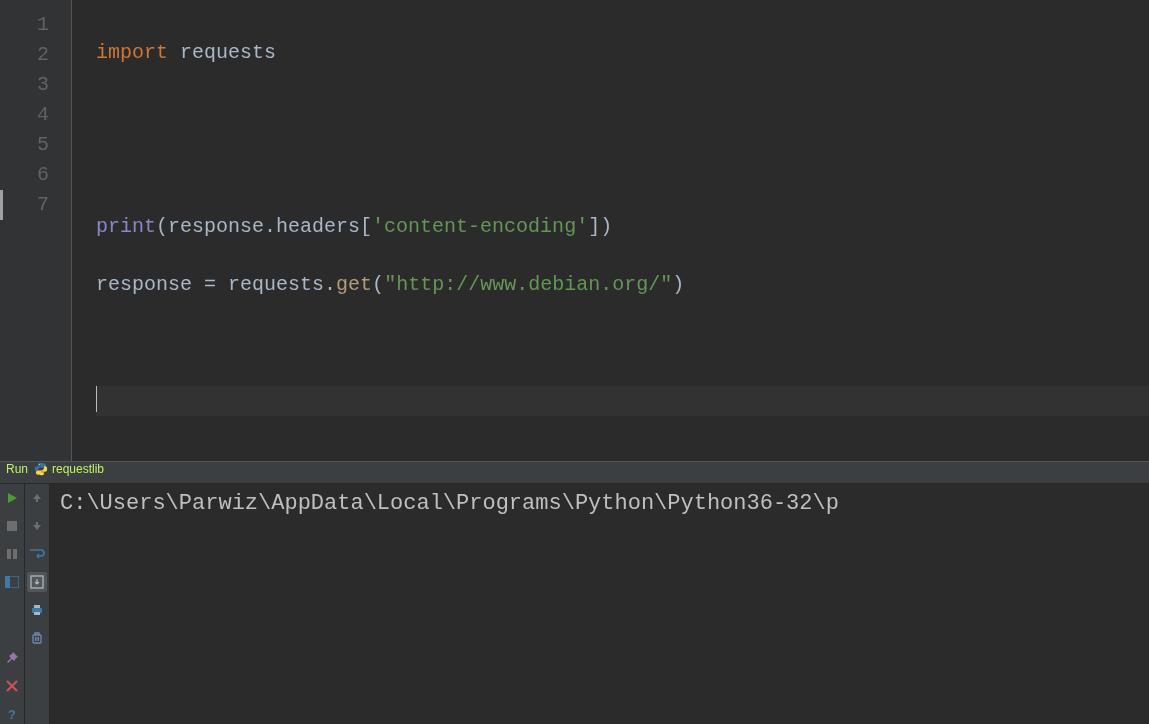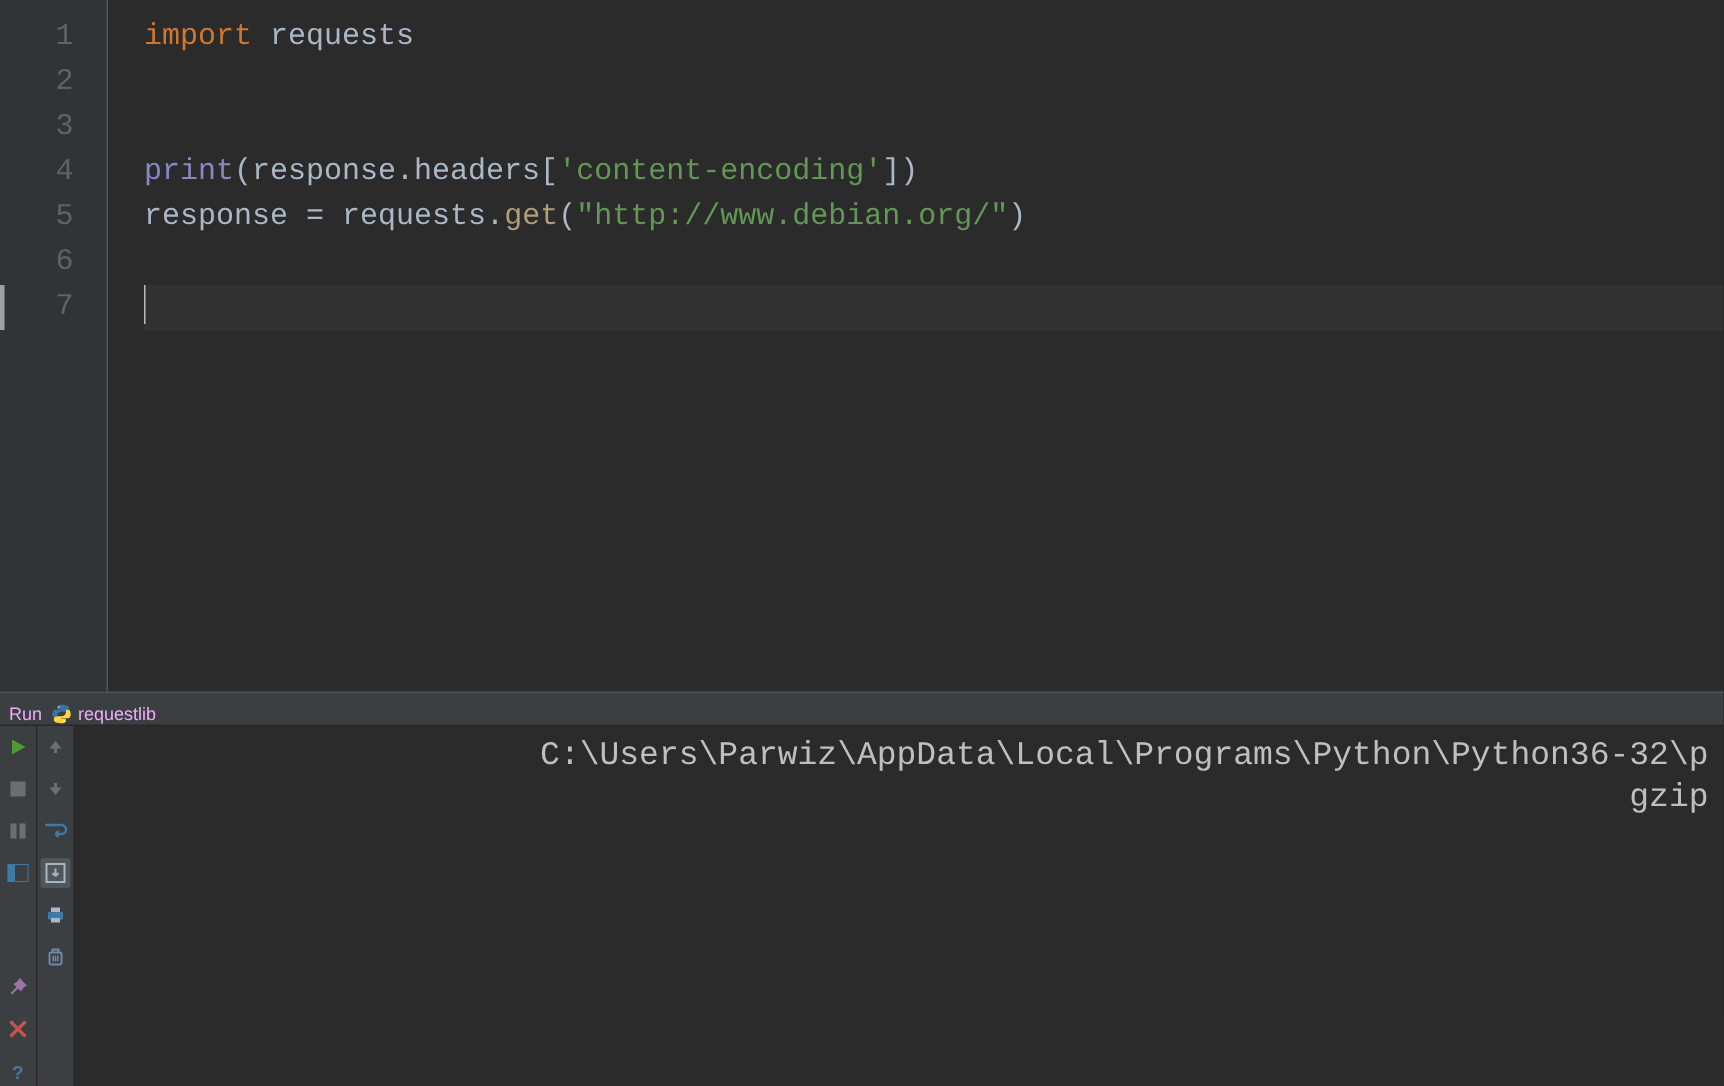--- a/index.html
+++ b/index.html
@@ -39,20 +39,21 @@
     flex: 1;
     padding-top: 10px;
     padding-left: 24px;
     font-size: 20px;
     position: relative;
   }
   .code .line {
     height: 30px;
     line-height: 30px;
     white-space: pre;
+    margin-top: 28px;
   }
   .code .line.current {
     background: #323232;
   }
   .kw { color: #cc7832; }
   .plain { color: #a9b7c6; }
   .dot-call { color: #b09d79; }
   .paren { color: #a9b7c6; }
   .str-d { color: #629755; }
   .str-s { color: #629755; }
@@ -63,25 +64,25 @@
     height: 26px;
     background: #bbbbbb;
     vertical-align: middle;
     margin-bottom: 4px;
   }
 
   .run-header {
     height: 22px;
     background: #3c3f41;
     display: flex;
-    align-items: flex-end;
+    align-items: flex-start;
     padding-left: 6px;
     font-family: "Segoe UI", Arial, sans-serif;
     font-size: 12px;
-    color: #f0abfc;
+    color: #bef264;
     border-bottom: 1px solid #282828;
   }
   .run-header .py-icon {
     margin: 0 4px 0 6px;
     display: inline-flex;
   }
 
   .bottom {
     display: flex;
     height: 240px;
@@ -124,21 +125,20 @@
     background: #2b2b2b;
     padding: 6px 10px;
     font-family: Consolas, "Courier New", monospace;
     font-size: 22px;
     color: #bfbfbf;
     line-height: 1.25;
     display: flex;
     flex-direction: column;
     gap: 0;
     overflow: hidden;
-    align-items: flex-end;
   }
   .console .out-line {
     white-space: pre;
   }
   .console .spacer {
     height: 26px;
   }
 </style>
 </head>
 <body>
@@ -252,16 +252,15 @@
     <div class="icon-btn">
       <svg width="14" height="14" viewBox="0 0 14 14">
           <rect x="3" y="4" width="8" height="8" rx="1" fill="none" stroke="#6e8caf" stroke-width="1.3"></rect>
           <path d="M5 4V2h4v2" fill="none" stroke="#6e8caf" stroke-width="1.3"></path>
           <path d="M5.5 6v4M7 6v4M8.5 6v4" stroke="#6e8caf" stroke-width="1"></path>
         </svg>
     </div>
   </div>
   <div class="console">
     <div class="out-line">C:\Users\Parwiz\AppData\Local\Programs\Python\Python36-32\p</div>
-    <div class="out-line">gzip</div>
     <div class="spacer"></div>
   </div>
 </div>
 
 </body></html>

